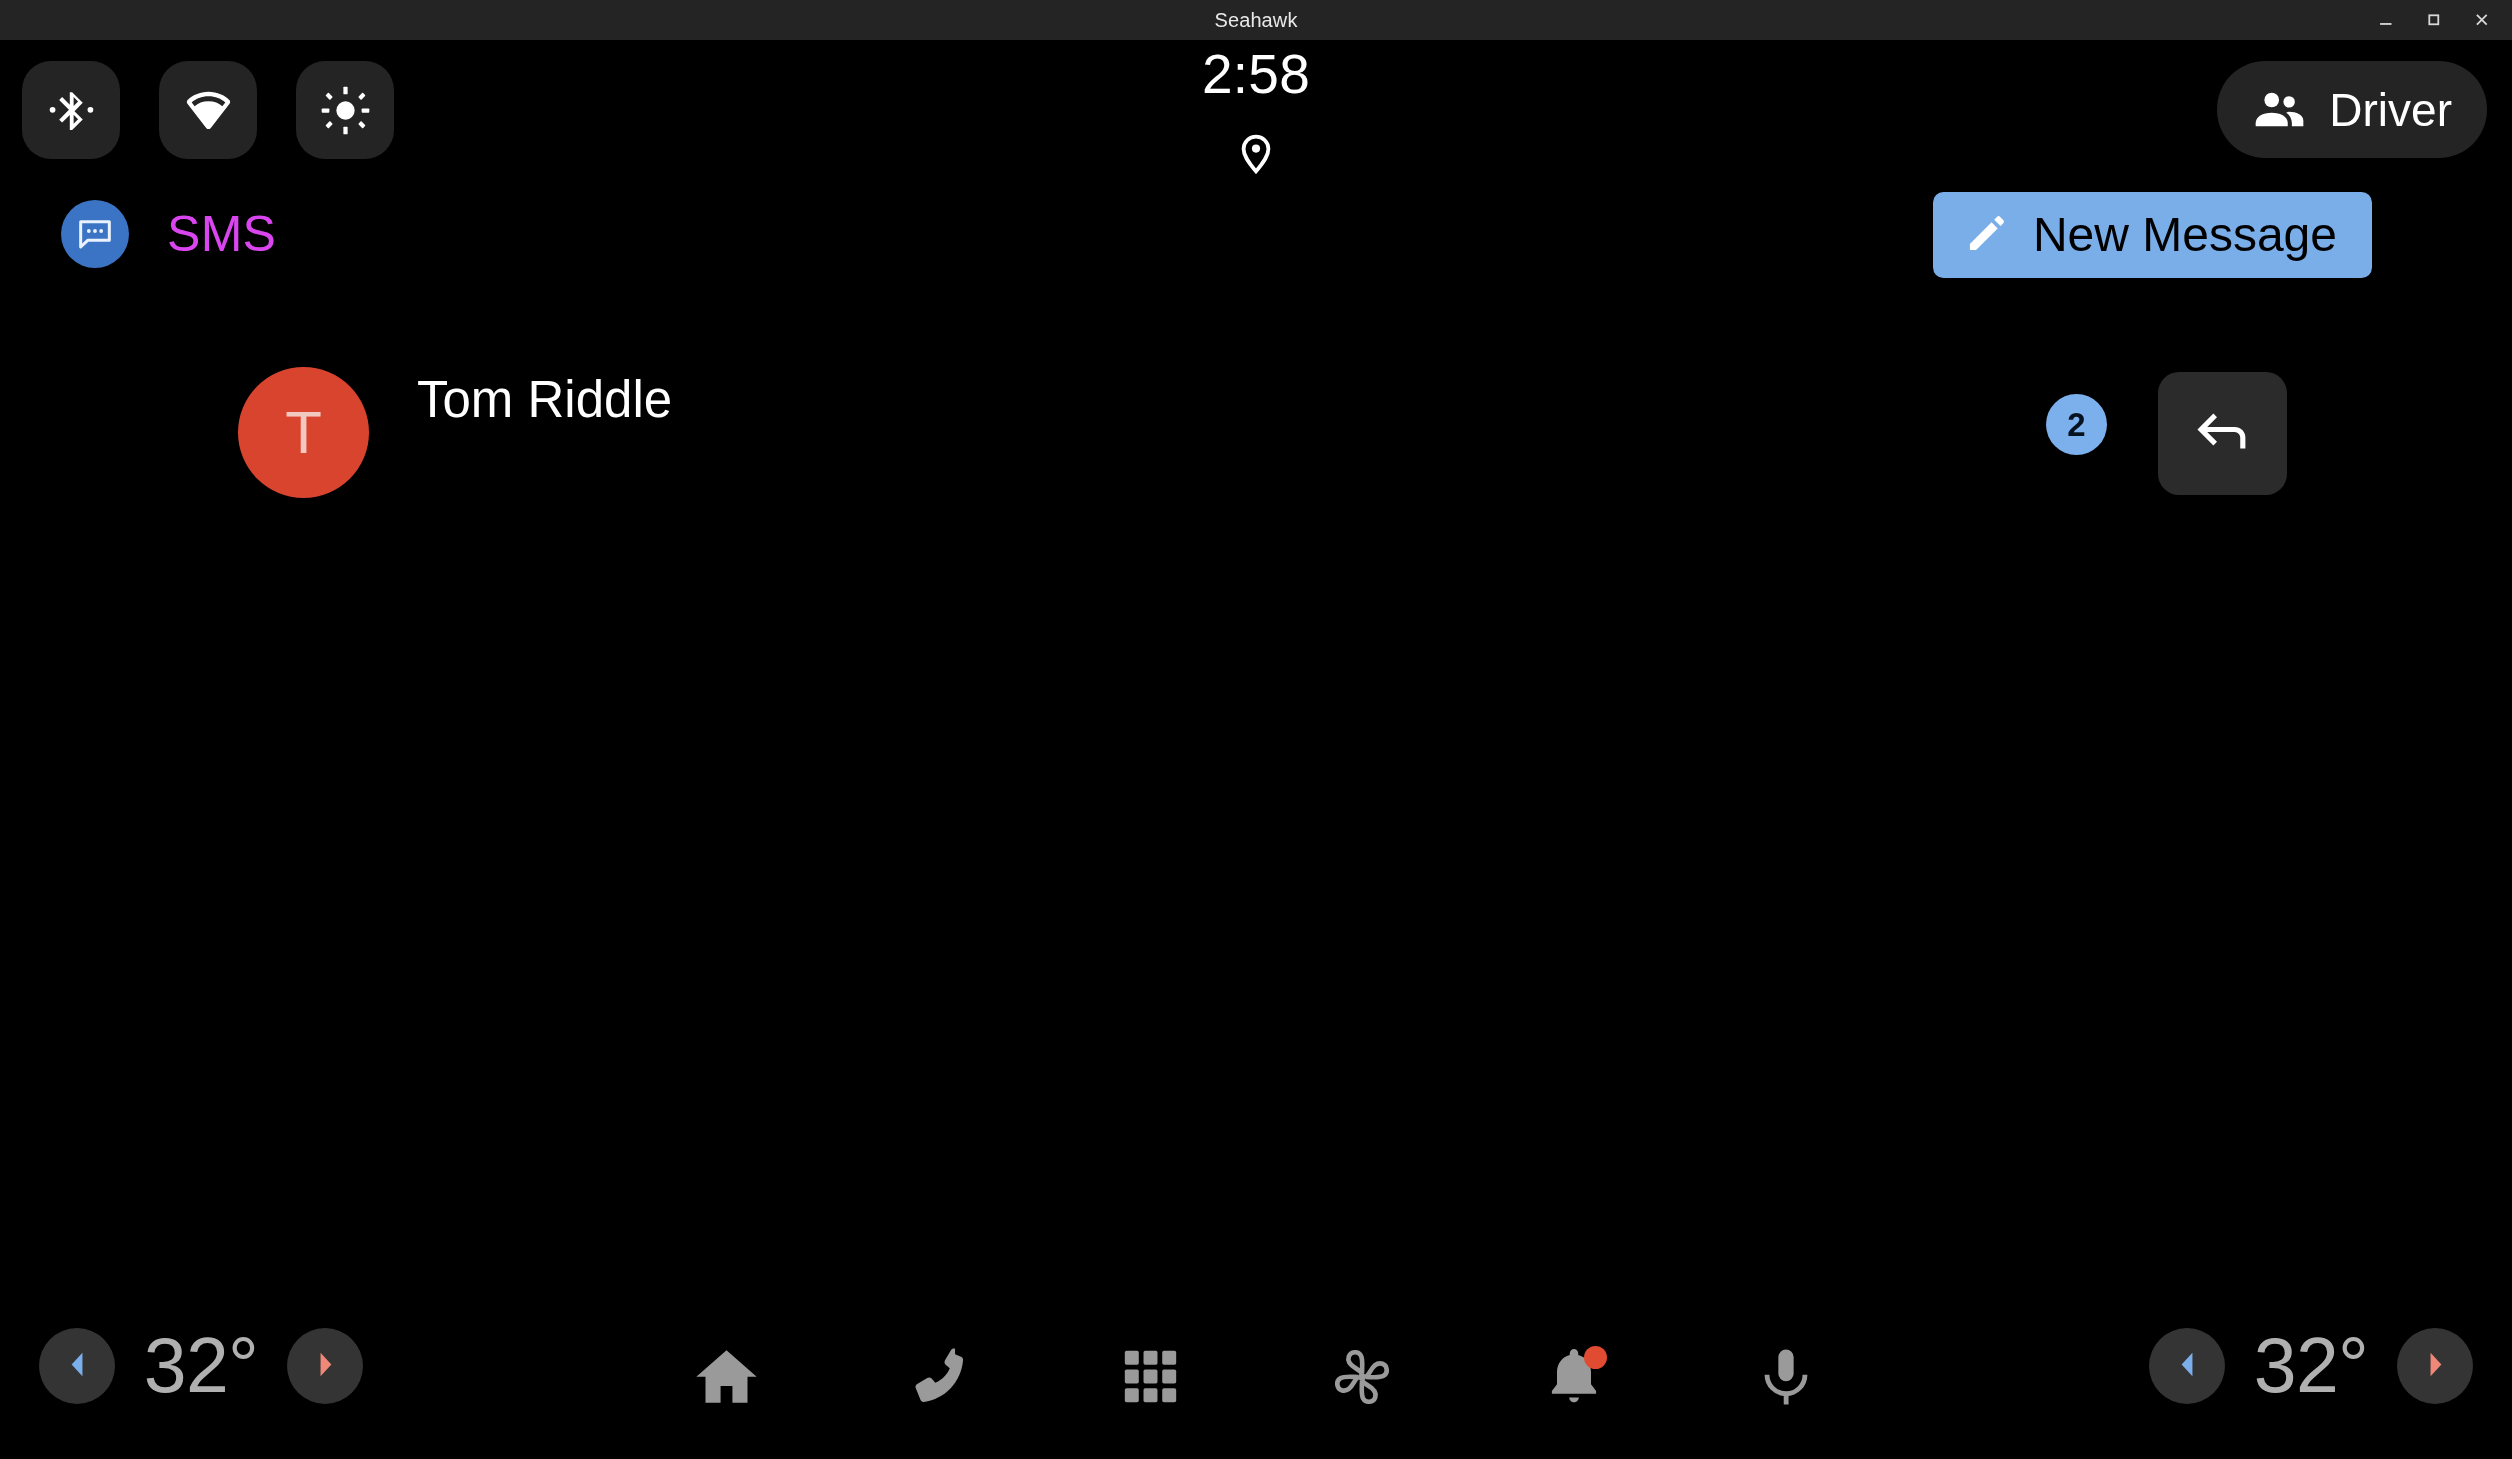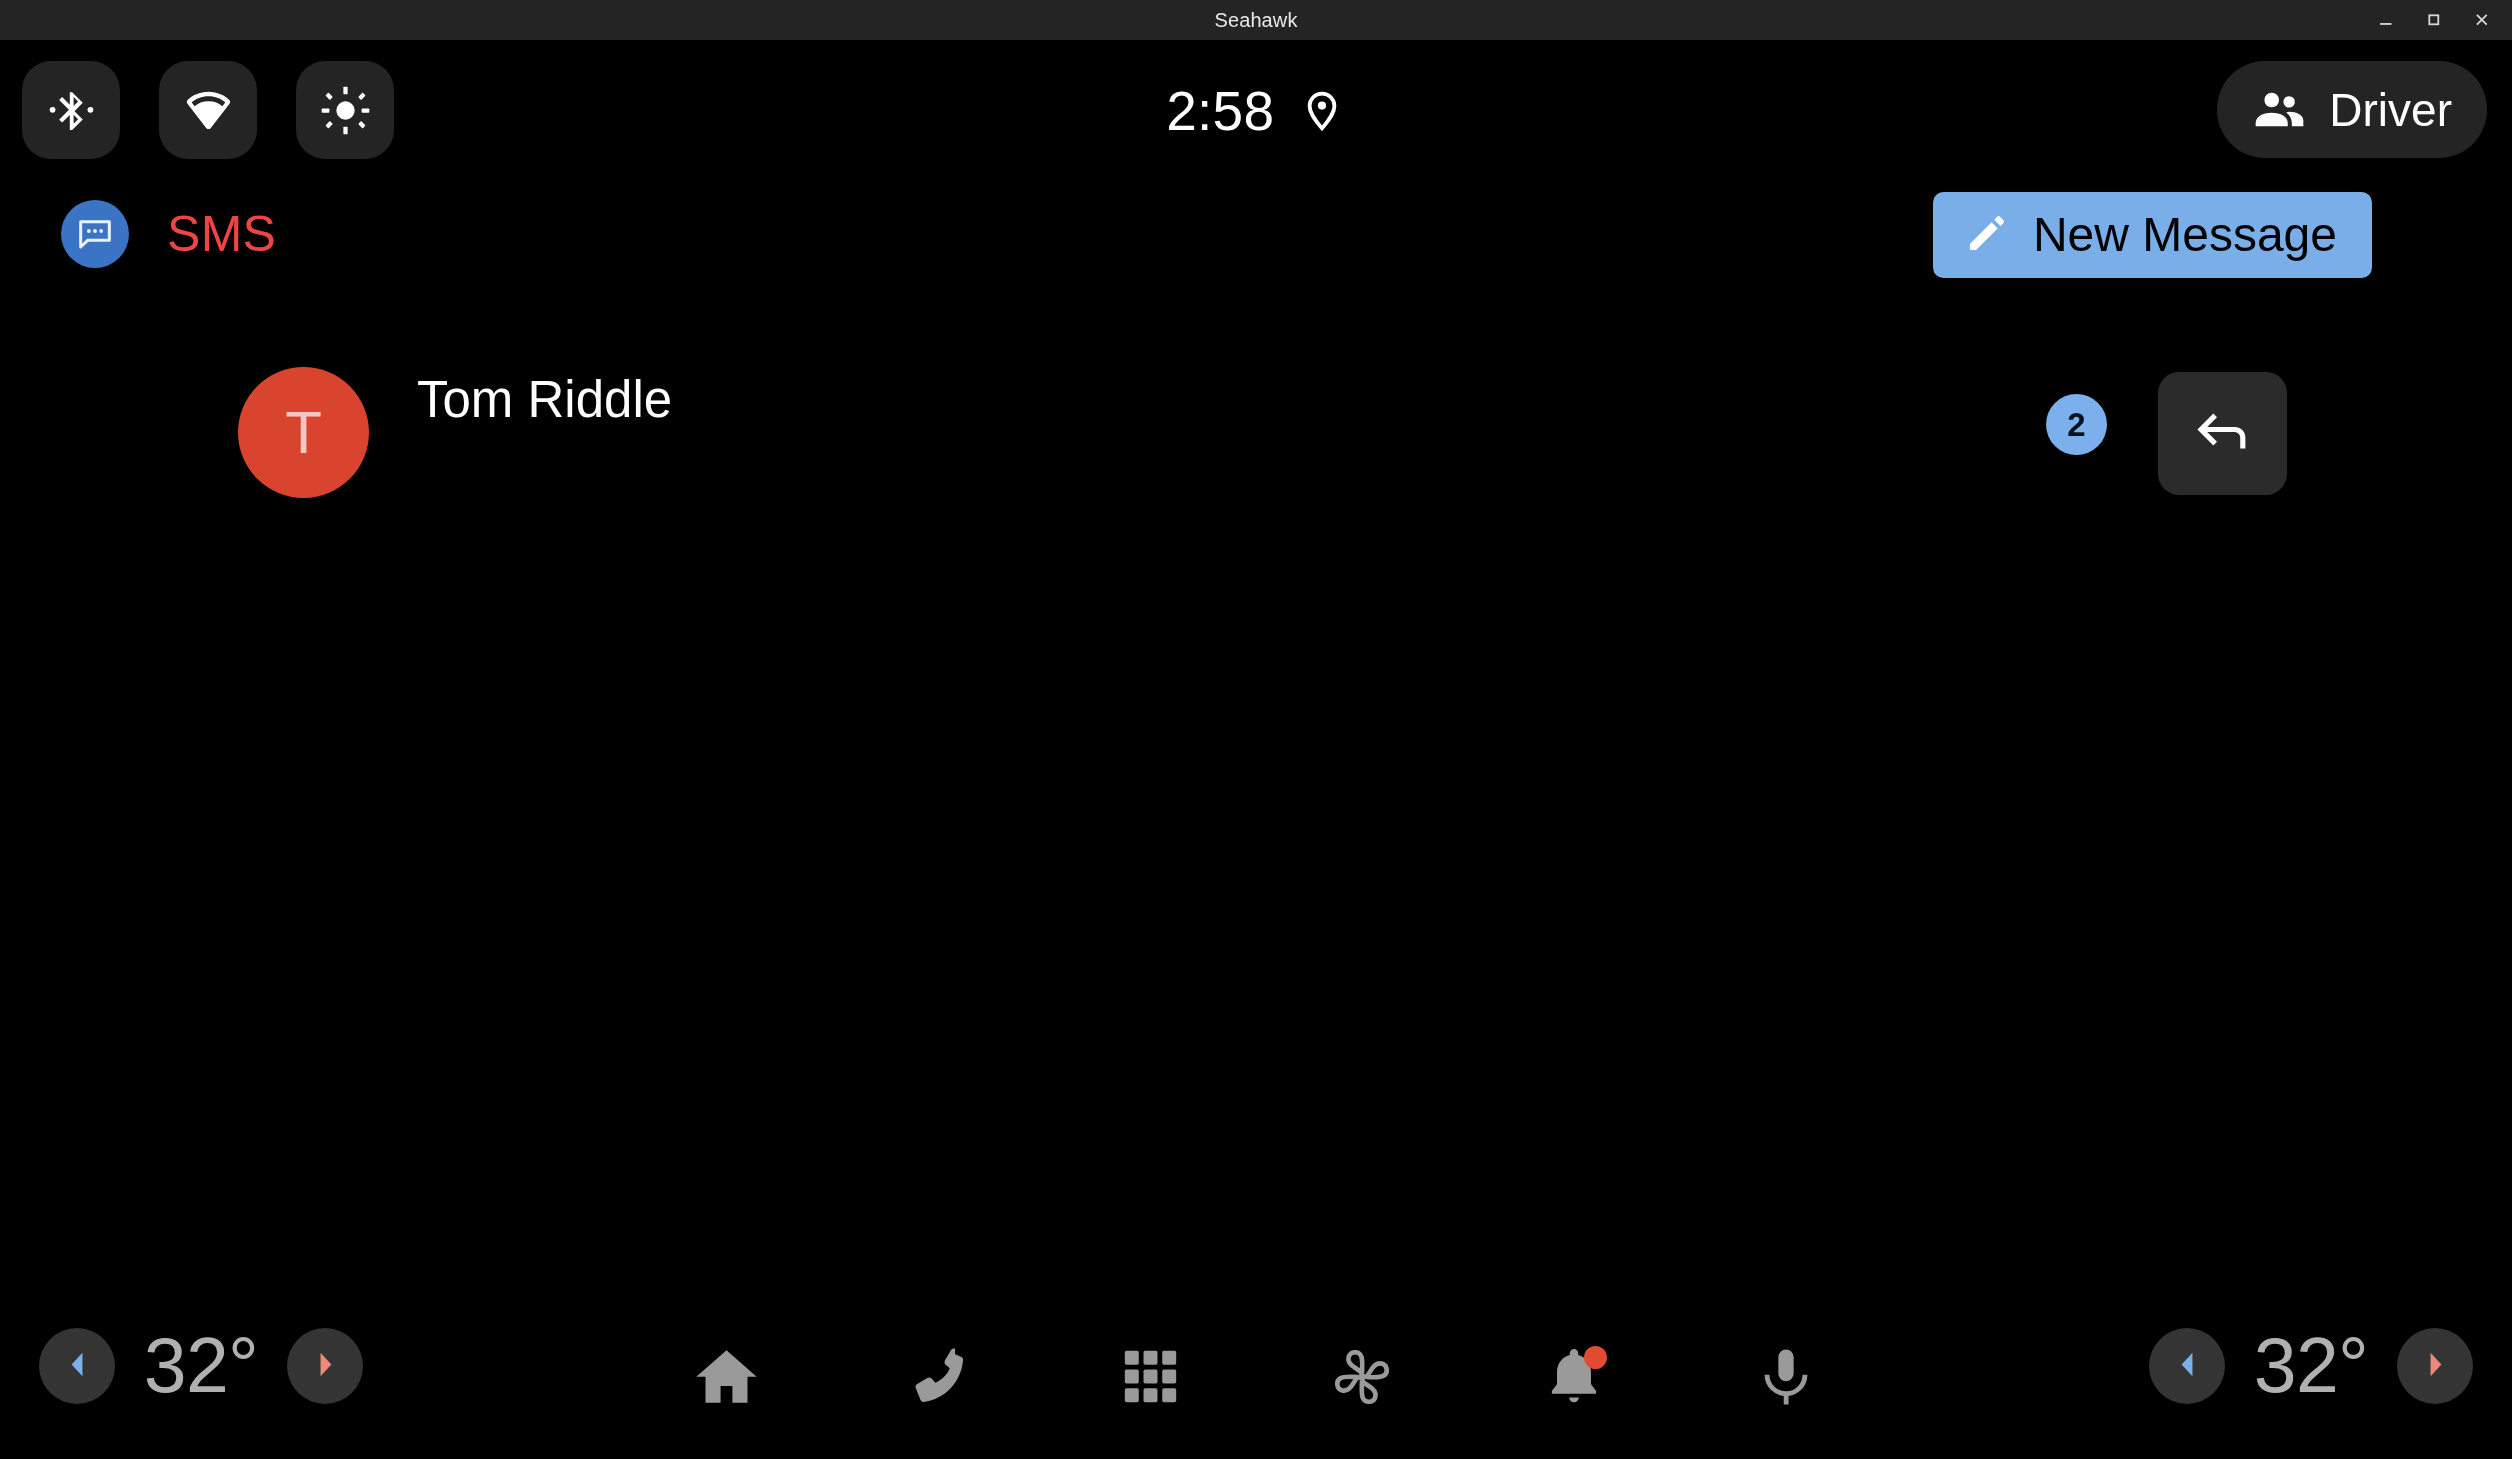--- a/index.html
+++ b/index.html
@@ -66,20 +66,21 @@
 
   .clock-area {
     position: absolute;
     left: 0; top: 0;
     width: 2512px; height: 141px;
     display: flex;
     align-items: center;
     justify-content: center;
     gap: 23.5px;
     pointer-events: none;
+    flex-direction: column;
   }
   .clock-text {
     font-size: 55px;
     color: #ffffff;
     font-weight: 400;
     letter-spacing: 0.3px;
   }
   .loc-pin { display: block; }
 
   .driver-chip {
@@ -115,21 +116,21 @@
     gap: 38px;
   }
   .app-icon-circle {
     width: 68px; height: 68px;
     border-radius: 50%;
     background: #3b74c4;
     display: flex; align-items: center; justify-content: center;
   }
   .app-title {
     font-size: 50px;
-    color: #ef4444;
+    color: #d946ef;
     font-weight: 400;
     letter-spacing: 0.3px;
   }
   .new-message-btn {
     position: absolute;
     right: 140px; top: 9.8px;
     height: 86px;
     border-radius: 10.5px;
     background: #7aaee8;
     display: flex;

